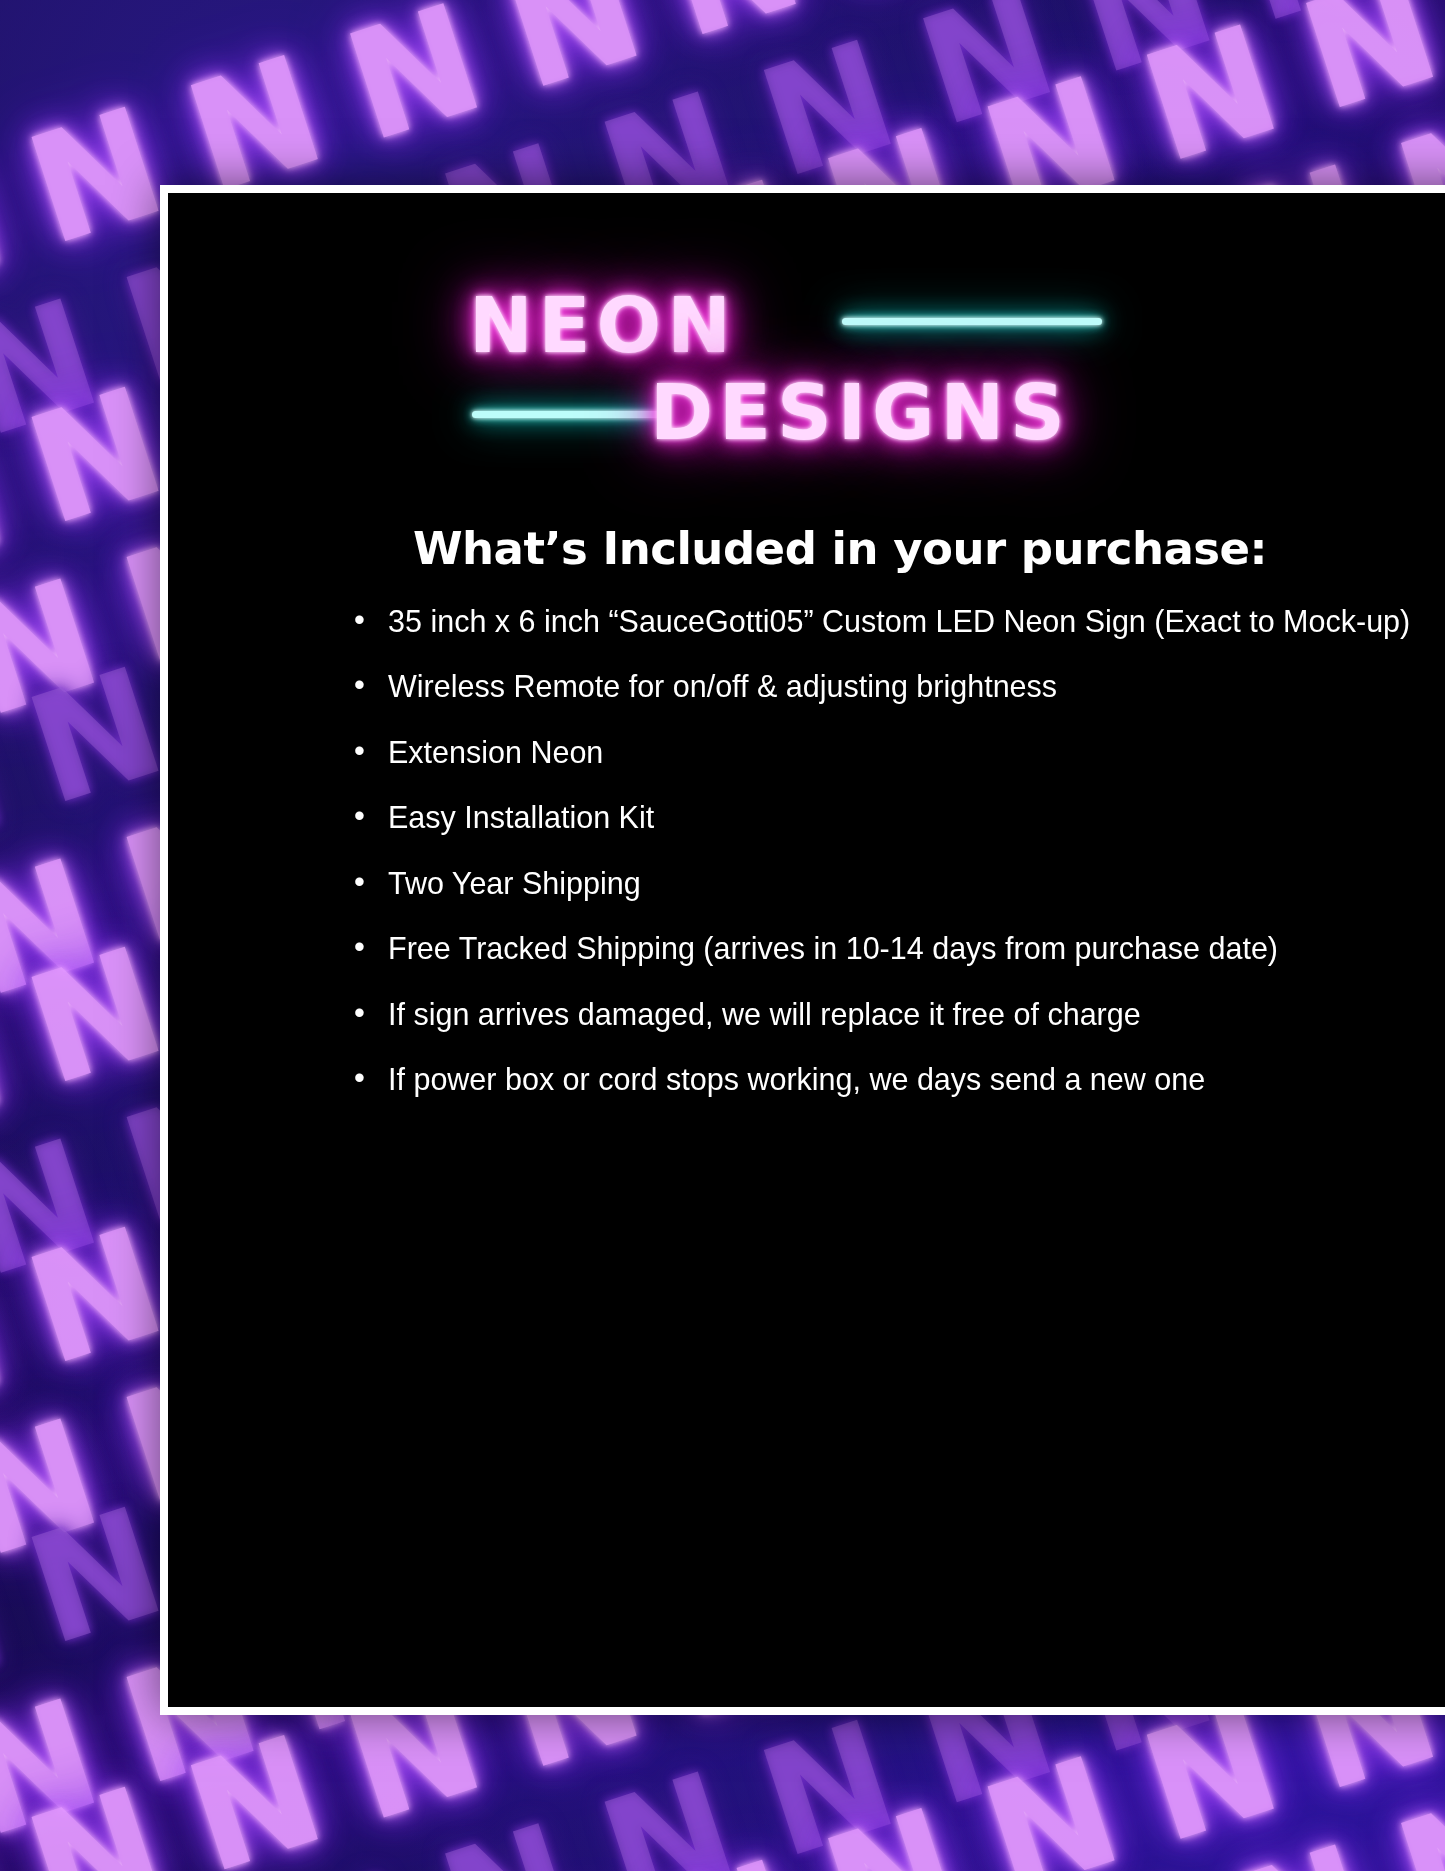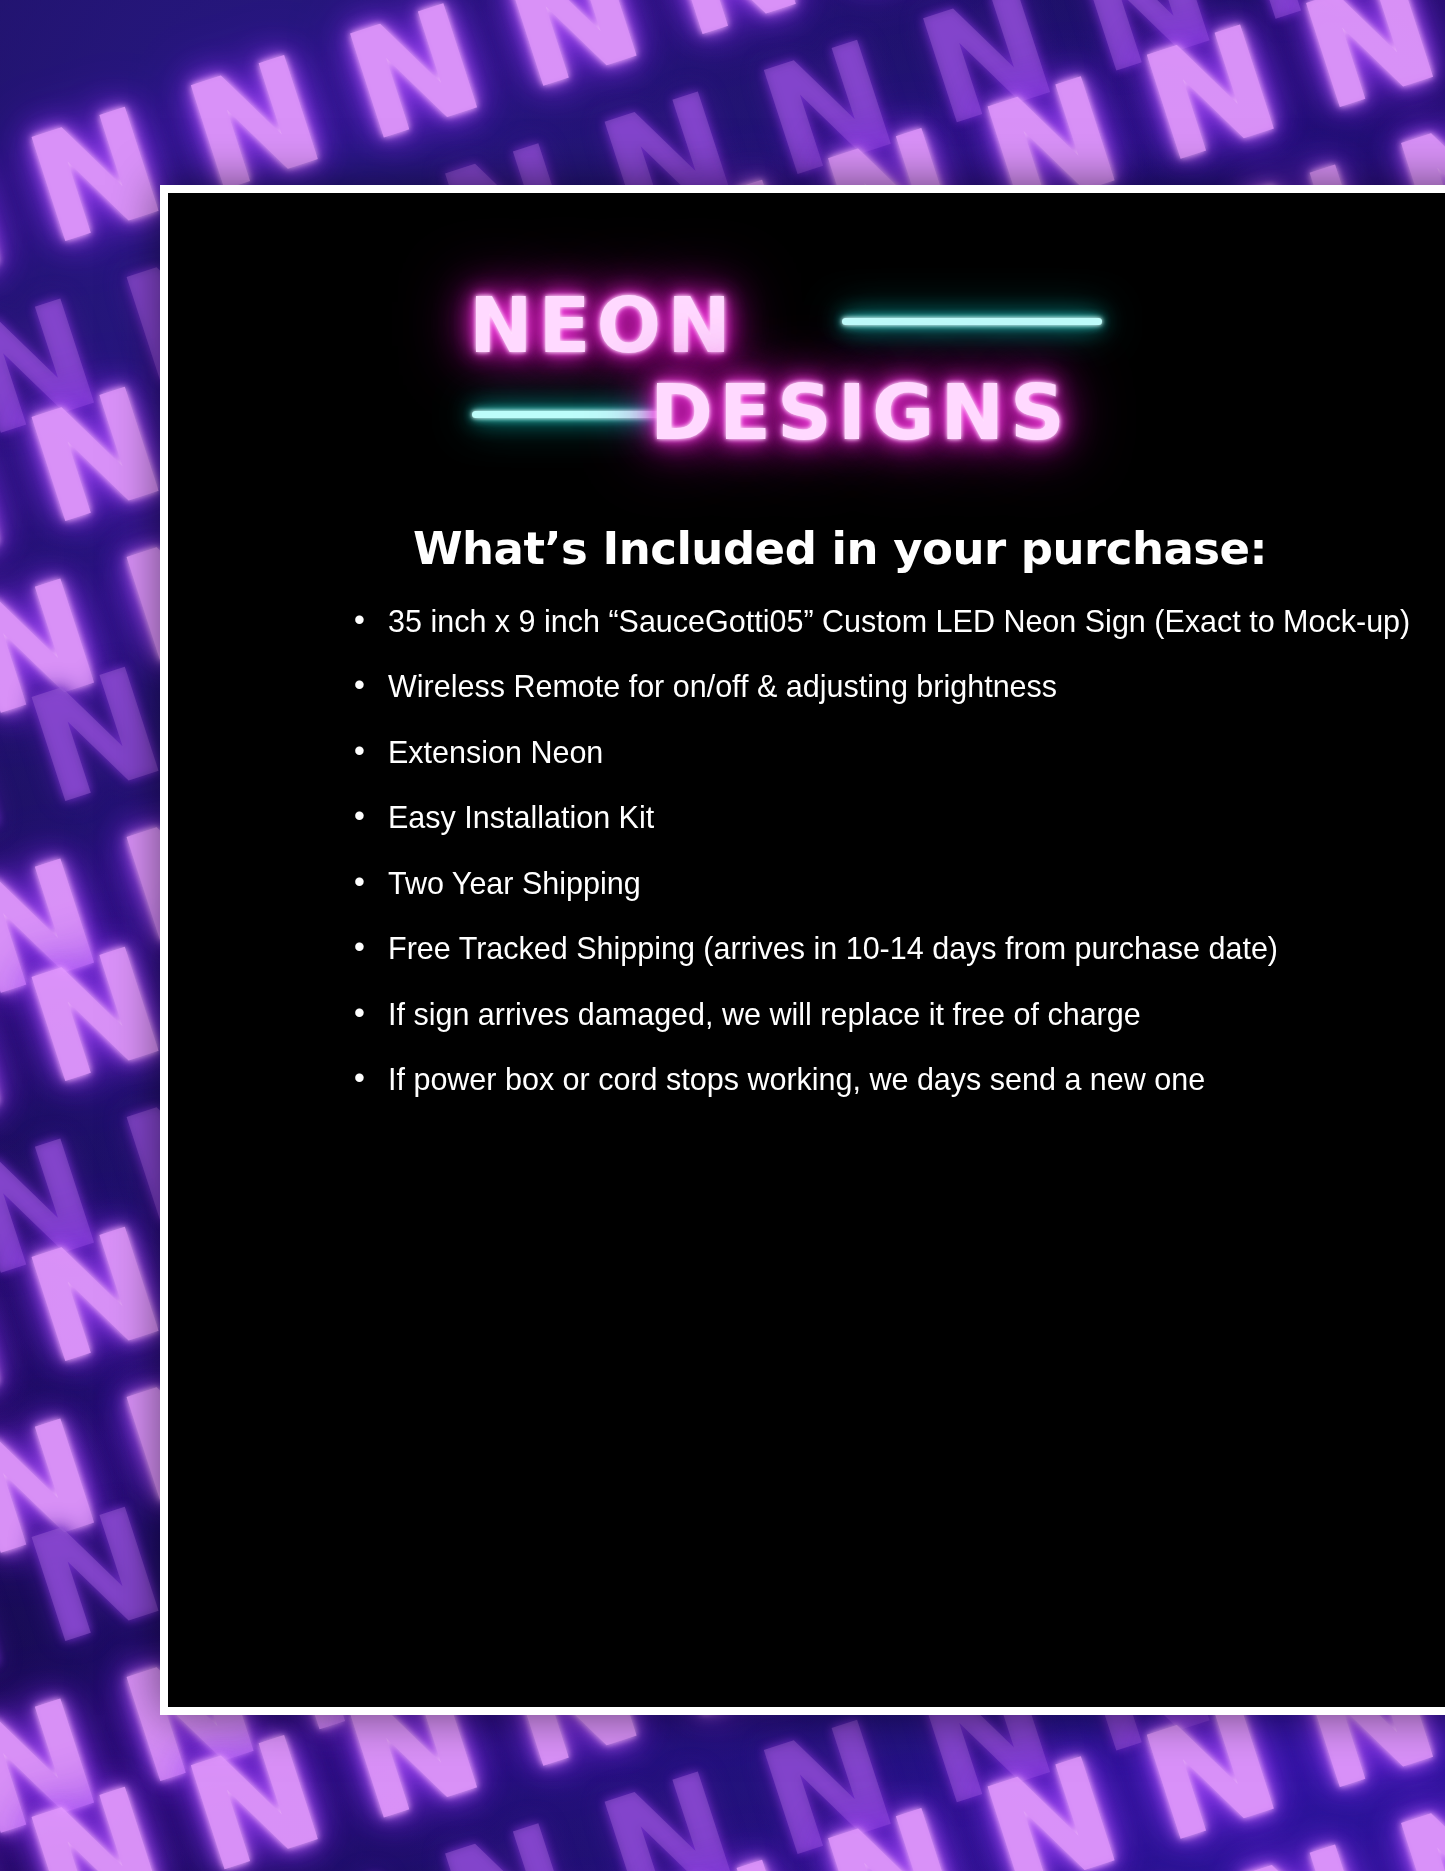--- a/index.html
+++ b/index.html
@@ -176,21 +176,21 @@
     <div id="logo">
       <div class="neon-word" id="logo-neon">NEON</div>
       <div class="neon-bar" id="bar-top"></div>
       <div class="neon-bar" id="bar-bottom"></div>
       <div class="neon-word" id="logo-designs">DESIGNS</div>
     </div>
 
     <h1 id="heading">What’s Included in your purchase:</h1>
 
     <ul id="included-list">
-      <li>35 inch x 9 inch “SauceGotti05” Custom LED Neon Sign (Exact to Mock-up)</li>
+      <li>35 inch x 6 inch “SauceGotti05” Custom LED Neon Sign (Exact to Mock-up)</li>
       <li>Wireless Remote for on/off &amp; adjusting brightness</li>
       <li>Extension Neon</li>
       <li>Easy Installation Kit</li>
       <li>Two Year Shipping</li>
       <li>Free Tracked Shipping (arrives in 10-14 days from purchase date)</li>
       <li>If sign arrives damaged, we will replace it free of charge</li>
       <li>If power box or cord stops working, we days send a new one</li>
     </ul>
 
   </div>

